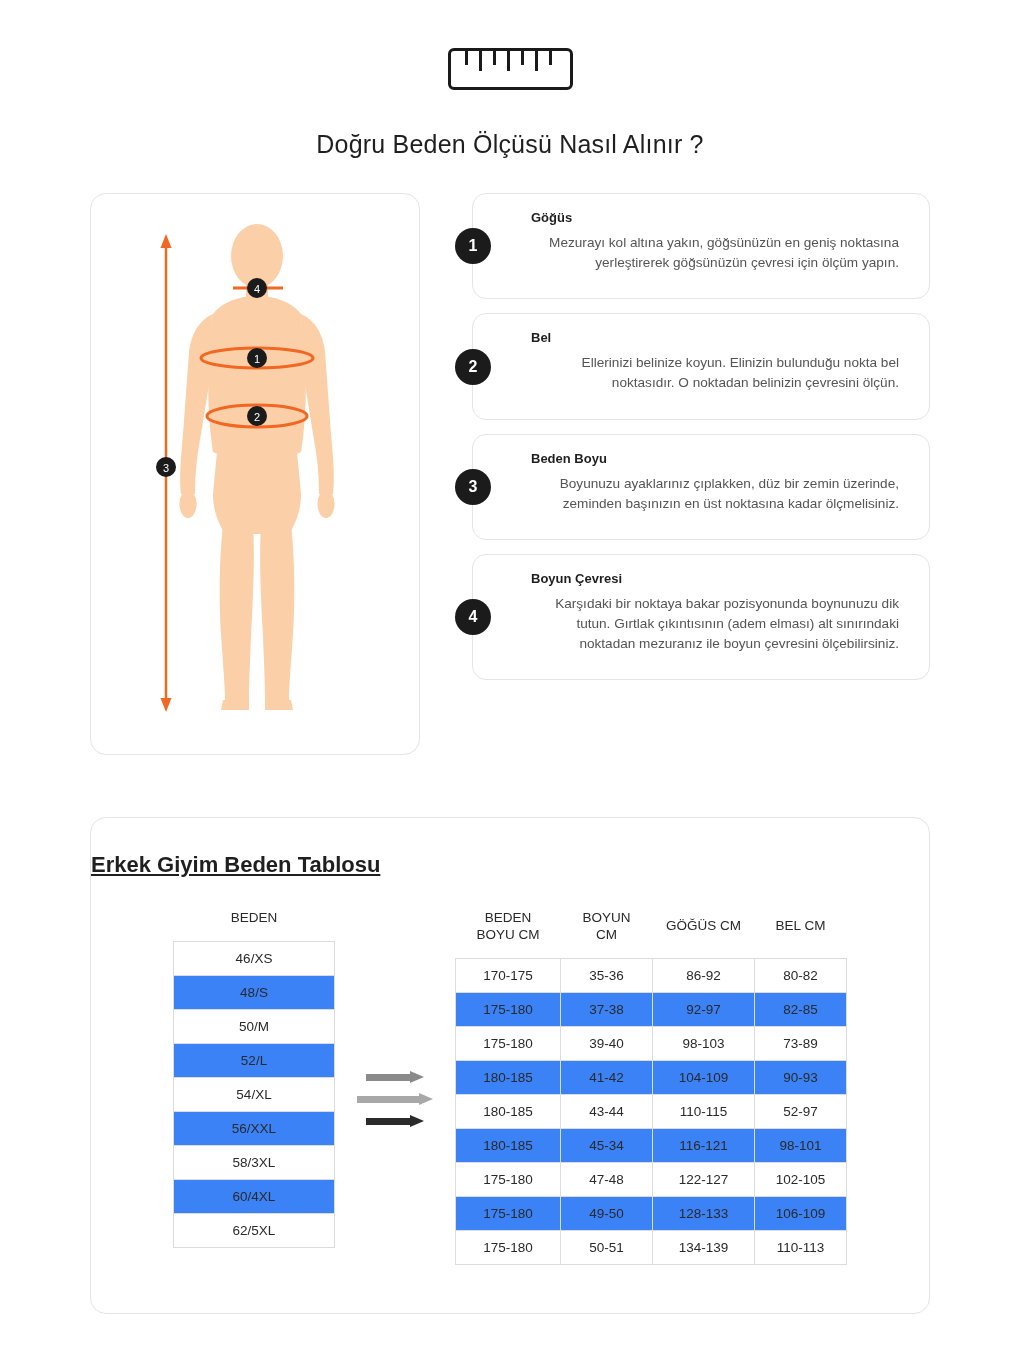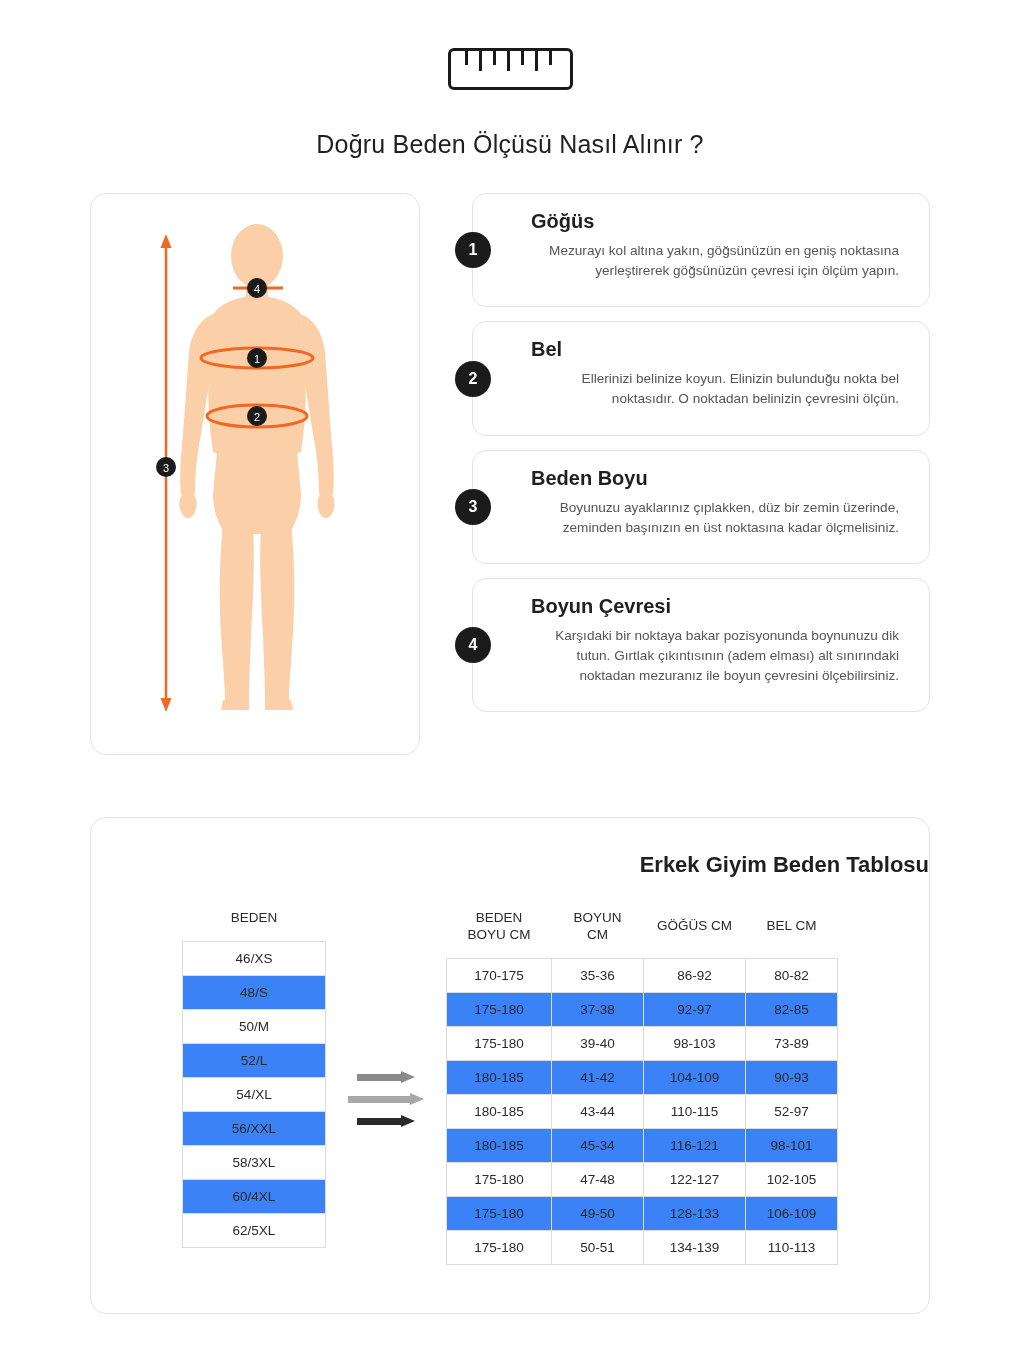--- a/index.html
+++ b/index.html
@@ -91,21 +91,21 @@
     background: #1b1b1b;
     color: #fff;
     font-size: 16px;
     font-weight: bold;
     display: flex;
     align-items: center;
     justify-content: center;
   }
   .step h3 {
     margin: 0 0 5px 0;
-    font-size: 20px;
+    font-size: 13px;
     font-weight: bold;
     color: #1f1f1f;
   }
   .step p {
     margin: 8px;
     font-size: 13.6px;
     line-height: 1.45;
     color: #555555;
     text-align: right;
   }
@@ -113,25 +113,26 @@
   
   .table-card {
     margin: 62px 90px 0 90px;
     border: 1px solid #e4e4e4;
     border-radius: 16px;
     background: #fff;
     padding: 34px 0 48px 0;
     position: relative;
   }
   .table-title {
-    text-align: right;
+    text-align: left;
     font-size: 22px;
     font-weight: bold;
     color: #1f1f1f;
     margin: 0 0 26px 0;
+    text-decoration: underline;
   }
   .table-layout {
     display: flex;
     justify-content: center;
     align-items: flex-start;
     gap: 0;
   }
   table {
     border-collapse: collapse;
     font-size: 13.5px;
@@ -145,21 +146,21 @@
     text-align: center;
     border: none;
     line-height: 1.25;
   }
   td {
     border: 1px solid #dcdcdc;
     text-align: center;
     padding: 9px 12px;
     white-space: nowrap;
   }
-  .t-left { width: 144px; }
+  .t-left { width: 162px; }
   .t-left td { width: 170px; }
   .t-right td.c0 { width: 105px; margin-top: 8px; }
   .t-right td.c1 { width: 92px; }
   .t-right td.c2 { width: 102px; }
   .t-right td.c3 { width: 92px; }
   .row-alt td { background: #3b82f6; }
 
   .arrow-gap {
     width: 120px;
     display: flex;

